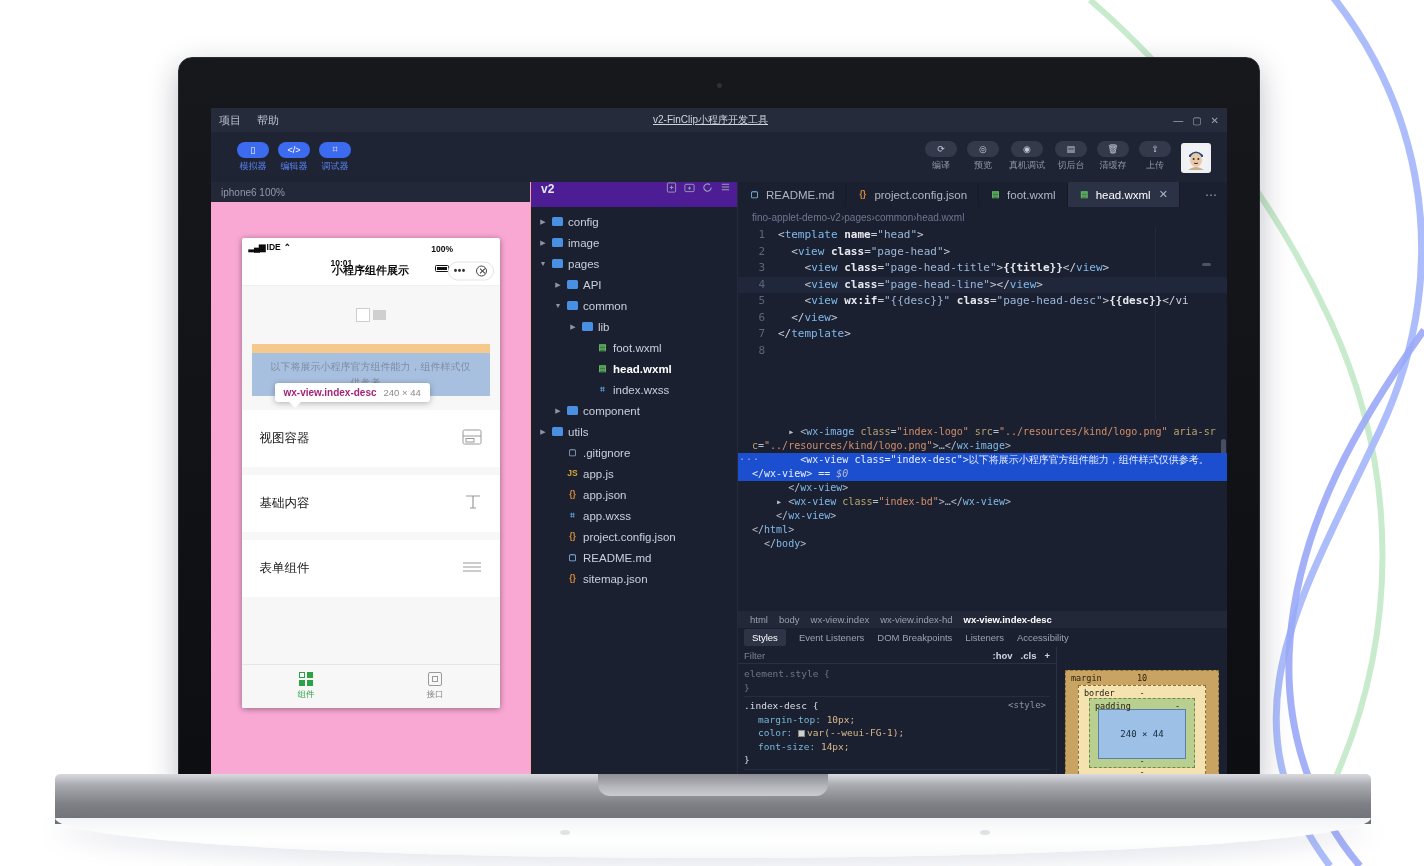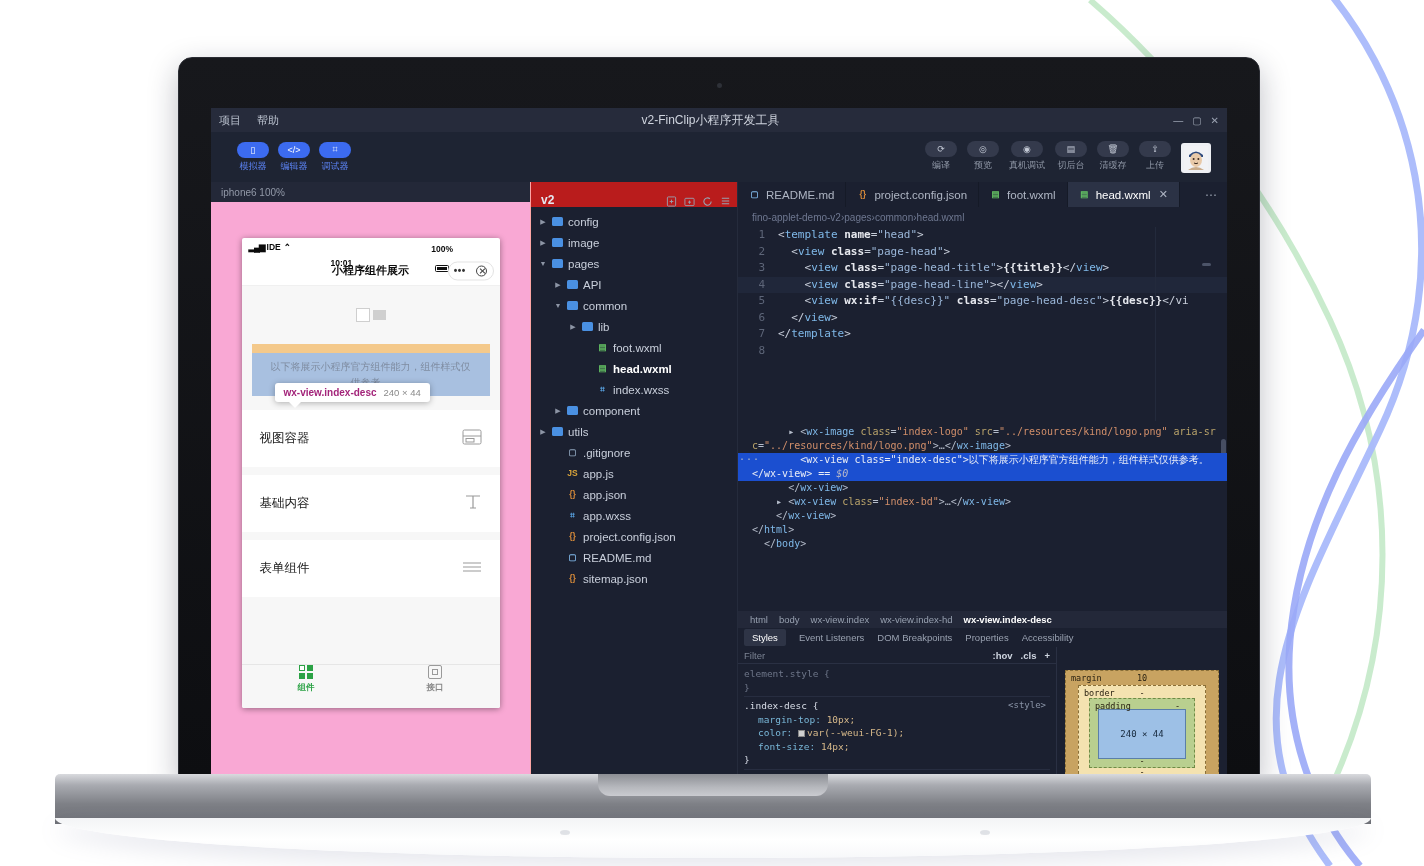--- a/index.html
+++ b/index.html
@@ -48,22 +48,22 @@
   .foot { position:absolute; top:56px; width:10px; height:5px; border-radius:50%;
           background:rgba(200,204,212,.55); }
 
   
   .ide { position:absolute; inset:0; background:#1b2030; color:#c8cdd8; font-size:11px; }
 
   .titlebar { height:24px; background:#262b3b; display:flex; align-items:center;
               position:relative; padding:0 8px; }
   .menu { display:flex; gap:16px; font-size:11px; color:#b9c0cd; }
   .menu span { cursor:default; }
-  .win-title { position:absolute; left:0; right:17px; text-align:center; font-size:12px; color:#cfd4de;
-               pointer-events:none; }
+  .win-title { position:absolute; left:0; right:17px; text-align:center; font-size:10px; color:#cfd4de;
+               pointer-events:none;text-decoration:underline; }
   .win-ctrl { margin-left:auto; display:flex; gap:9px; color:#9aa2b1; font-size:10px; z-index:2; }
 
   .toolbar { height:50px; background:#1e2433; display:flex; align-items:center;
              position:relative; }
   .tb-left { display:flex; gap:9px; padding-left:26px; }
   .tb-right { margin-left:auto; display:flex; gap:10px; align-items:flex-start; padding-right:16px; }
   .tbtn { display:flex; flex-direction:column; align-items:center; gap:2px; cursor:pointer; }
   .pill { width:32px; height:16px; border-radius:8px; display:flex; align-items:center;
           justify-content:center; font-size:9px; color:#fff; }
   .pill.blue { background:#3c6bf0; }
@@ -108,32 +108,32 @@
              box-shadow:0 1px 6px rgba(0,0,0,.3); padding:4px 9px; display:flex; gap:7px;
              align-items:baseline; white-space:nowrap; z-index:5; }
   .tt-sel { color:#a3247a; font-size:10px; font-weight:bold; }
   .tt-dim { color:#8a8a8a; font-size:9.5px; }
   .tooltip::after { content:""; position:absolute; left:14px; bottom:-6px; border-left:6px solid transparent;
                     border-right:6px solid transparent; border-top:6px solid #fff; }
   .cell { height:57px; background:#fff; margin-bottom:8px; display:flex; align-items:center;
           padding:0 18px; font-size:12.5px; color:#1a1a1a; }
   .cell .ic { margin-left:auto; color:#9a9a9a; }
   .tabbar { height:44px; background:#f7f7f7; border-top:1px solid #e6e6e6; display:flex; }
-  .tab { flex:1; display:flex; flex-direction:column; align-items:center; justify-content:flex-start; gap:3px;
-         font-size:8.5px; color:#888;font-weight:bold; }
+  .tab { flex:1; display:flex; flex-direction:column; align-items:center; justify-content:center; gap:3px;
+         font-size:8.5px; color:#888; }
   .tab.on { color:#2ba245; }
   .tb-grid { width:14px; height:14px; display:grid; grid-template-columns:6px 6px; grid-template-rows:6px 6px; gap:2px; }
   .tb-grid i { background:#2ba245; display:block; }
   .tb-grid i:first-child { background:#fff; border:1.2px solid #2ba245; }
   .chip { width:14px; height:14px; border:1.3px solid #9a9a9a; border-radius:2px; position:relative; }
   .chip::after { content:""; position:absolute; left:3px; top:3px; right:3px; bottom:3px; border:1.3px solid #9a9a9a; }
 
   
   .explorer { width:207px; background:#1b2030; border-right:1px solid #252b3c; }
-  .ex-head { height:25px; display:flex; align-items:flex-end; padding:0 6px 0 10px; background:#b91c1c; }
+  .ex-head { height:25px; display:flex; align-items:flex-start; padding:0 6px 0 10px; background:#4c1d95; }
   .ex-title { font-size:12px; font-weight:bold; color:#e4e8f0; }
   .ex-icons { margin-left:auto; display:flex; gap:7px; color:#99a1b0; }
   .ex-icons svg { display:block; }
   .tree { padding-top:4px; font-size:11.5px; }
   .node { height:21px; display:flex; align-items:center; gap:5px; color:#c9cfdb; padding-right:4px;
           white-space:nowrap; cursor:pointer; }
   .node.bold { color:#ffffff; font-weight:bold; }
   .arrow { width:8px; font-size:7px; color:#8d95a5; flex:0 0 8px; text-align:center; }
   .arrow.down { color:#8d95a5; }
   .fold { width:11px; height:9px; background:#4a90e2; border-radius:1.5px; flex:0 0 11px; }
@@ -568,21 +568,21 @@
                 <span class="">wx-view.index</span>
                 <span class="">wx-view.index-hd</span>
                 <span class="on">wx-view.index-desc</span>
               </div>
 
             <div class="styles">
               <div class="st-tabs" id="sttabs">
                   <span class="on">Styles</span>
                   <span class="">Event Listeners</span>
                   <span class="">DOM Breakpoints</span>
-                  <span class="">Properties</span>
+                  <span class="">Listeners</span>
                   <span class="">Accessibility</span>
                 </div>
               <div class="st-main">
                 <div class="st-left">
                   <div class="filter-row">
                     <span class="fi">Filter</span>
                     <span class="rt">
                       <span>:hov</span>
                       <span>.cls</span>
                       <span>+</span>

